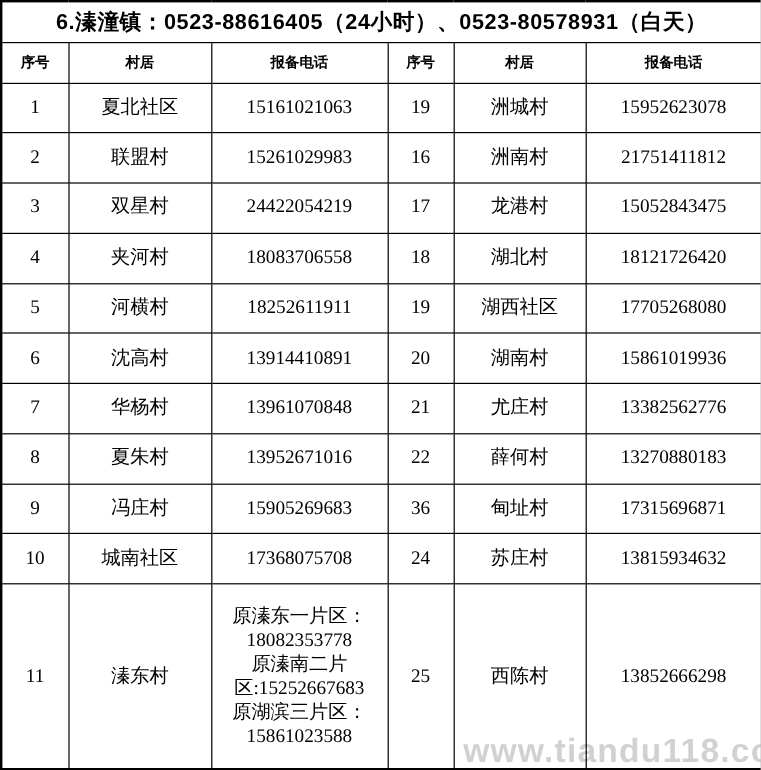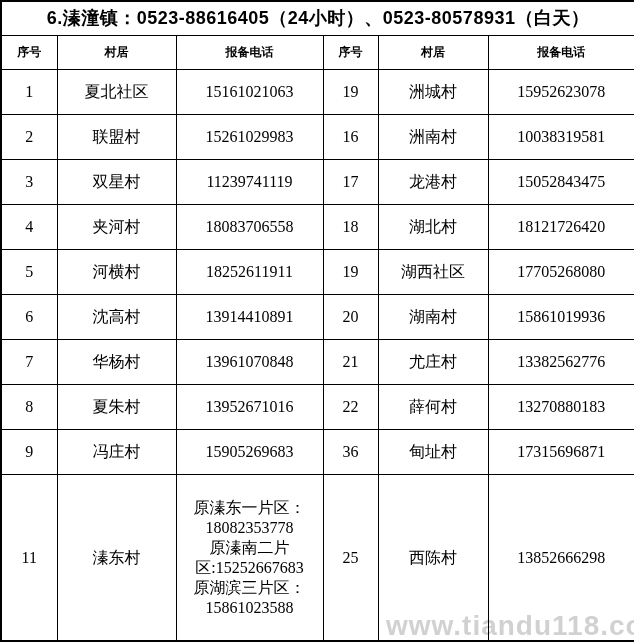--- a/index.html
+++ b/index.html
@@ -105,26 +105,26 @@
           <td class="no-cell">19</td>
           <td class="village-cell">洲城村</td>
           <td class="phone-cell">15952623078</td>
         </tr>
         <tr>
           <td class="no-cell">2</td>
           <td class="village-cell">联盟村</td>
           <td class="phone-cell">15261029983</td>
           <td class="no-cell">16</td>
           <td class="village-cell">洲南村</td>
-          <td class="phone-cell">10038319581</td>
+          <td class="phone-cell">21751411812</td>
         </tr>
         <tr>
           <td class="no-cell">3</td>
           <td class="village-cell">双星村</td>
-          <td class="phone-cell">11239741119</td>
+          <td class="phone-cell">24422054219</td>
           <td class="no-cell">17</td>
           <td class="village-cell">龙港村</td>
           <td class="phone-cell">15052843475</td>
         </tr>
         <tr>
           <td class="no-cell">4</td>
           <td class="village-cell">夹河村</td>
           <td class="phone-cell">18083706558</td>
           <td class="no-cell">18</td>
           <td class="village-cell">湖北村</td>
@@ -164,20 +164,28 @@
         </tr>
         <tr>
           <td class="no-cell">9</td>
           <td class="village-cell">冯庄村</td>
           <td class="phone-cell">15905269683</td>
           <td class="no-cell">36</td>
           <td class="village-cell">甸址村</td>
           <td class="phone-cell">17315696871</td>
         </tr>
         <tr>
+          <td class="no-cell">10</td>
+          <td class="village-cell">城南社区</td>
+          <td class="phone-cell">17368075708</td>
+          <td class="no-cell">24</td>
+          <td class="village-cell">苏庄村</td>
+          <td class="phone-cell">13815934632</td>
+        </tr>
+        <tr>
           <td class="no-cell">11</td>
           <td class="village-cell">溱东村</td>
           <td class="phone-cell">原溱东一片区：
 18082353778
 原溱南二片
 区:15252667683
 原湖滨三片区：
 15861023588</td>
           <td class="no-cell">25</td>
           <td class="village-cell">西陈村</td>

